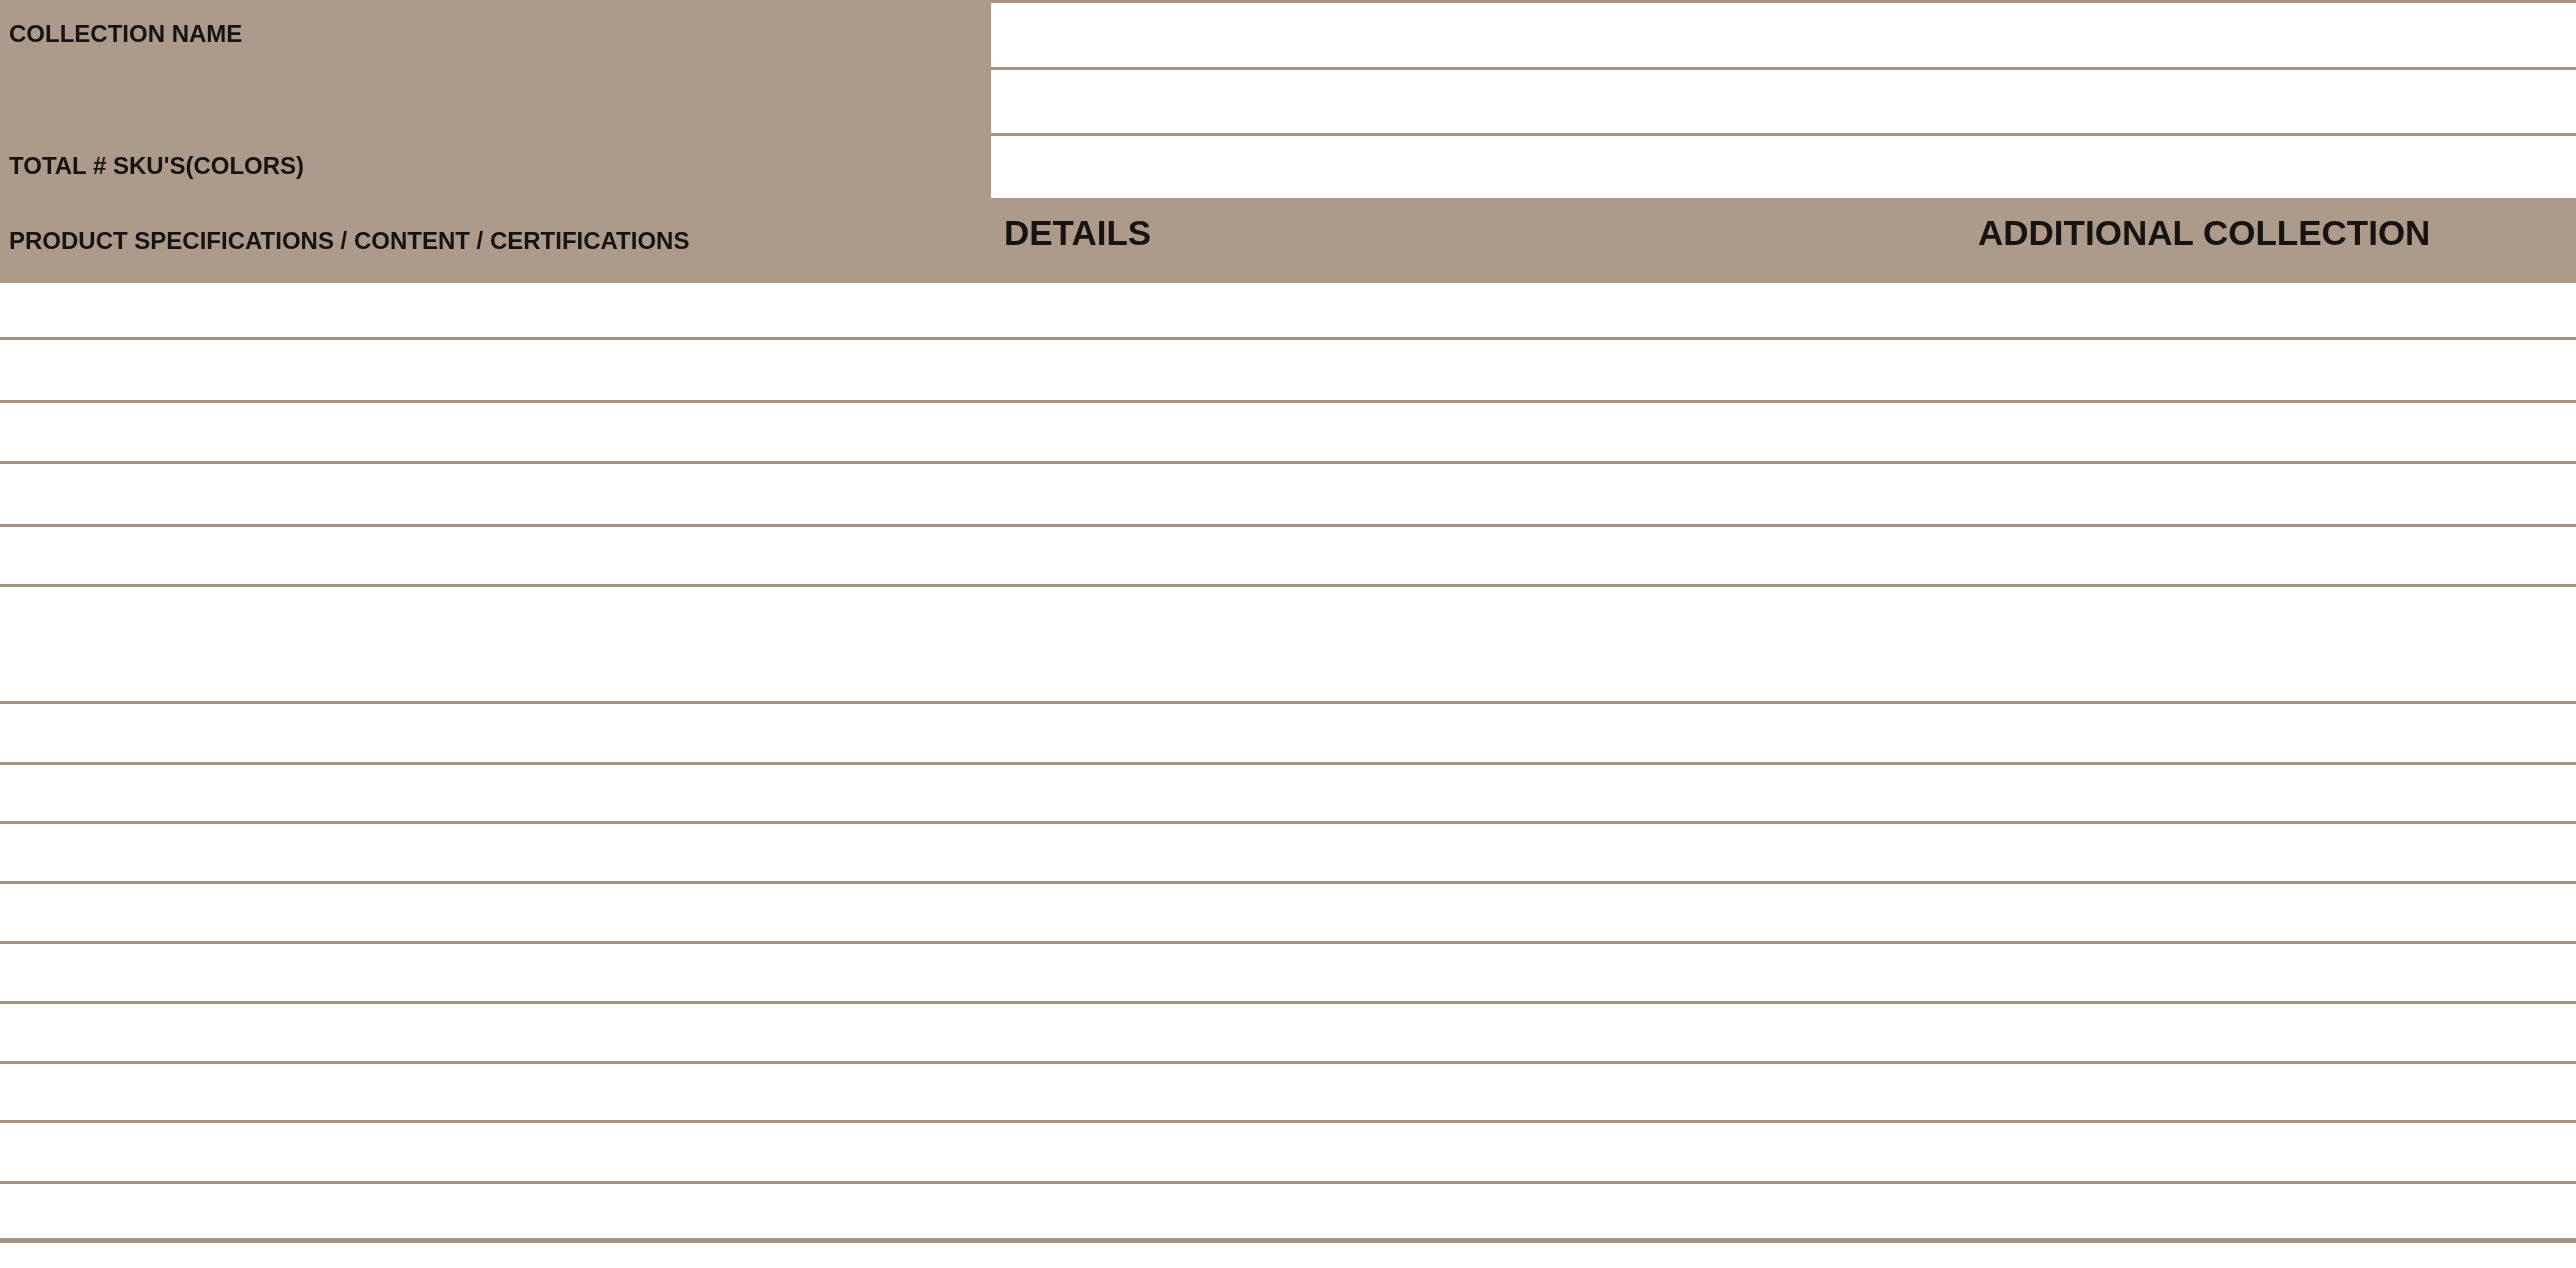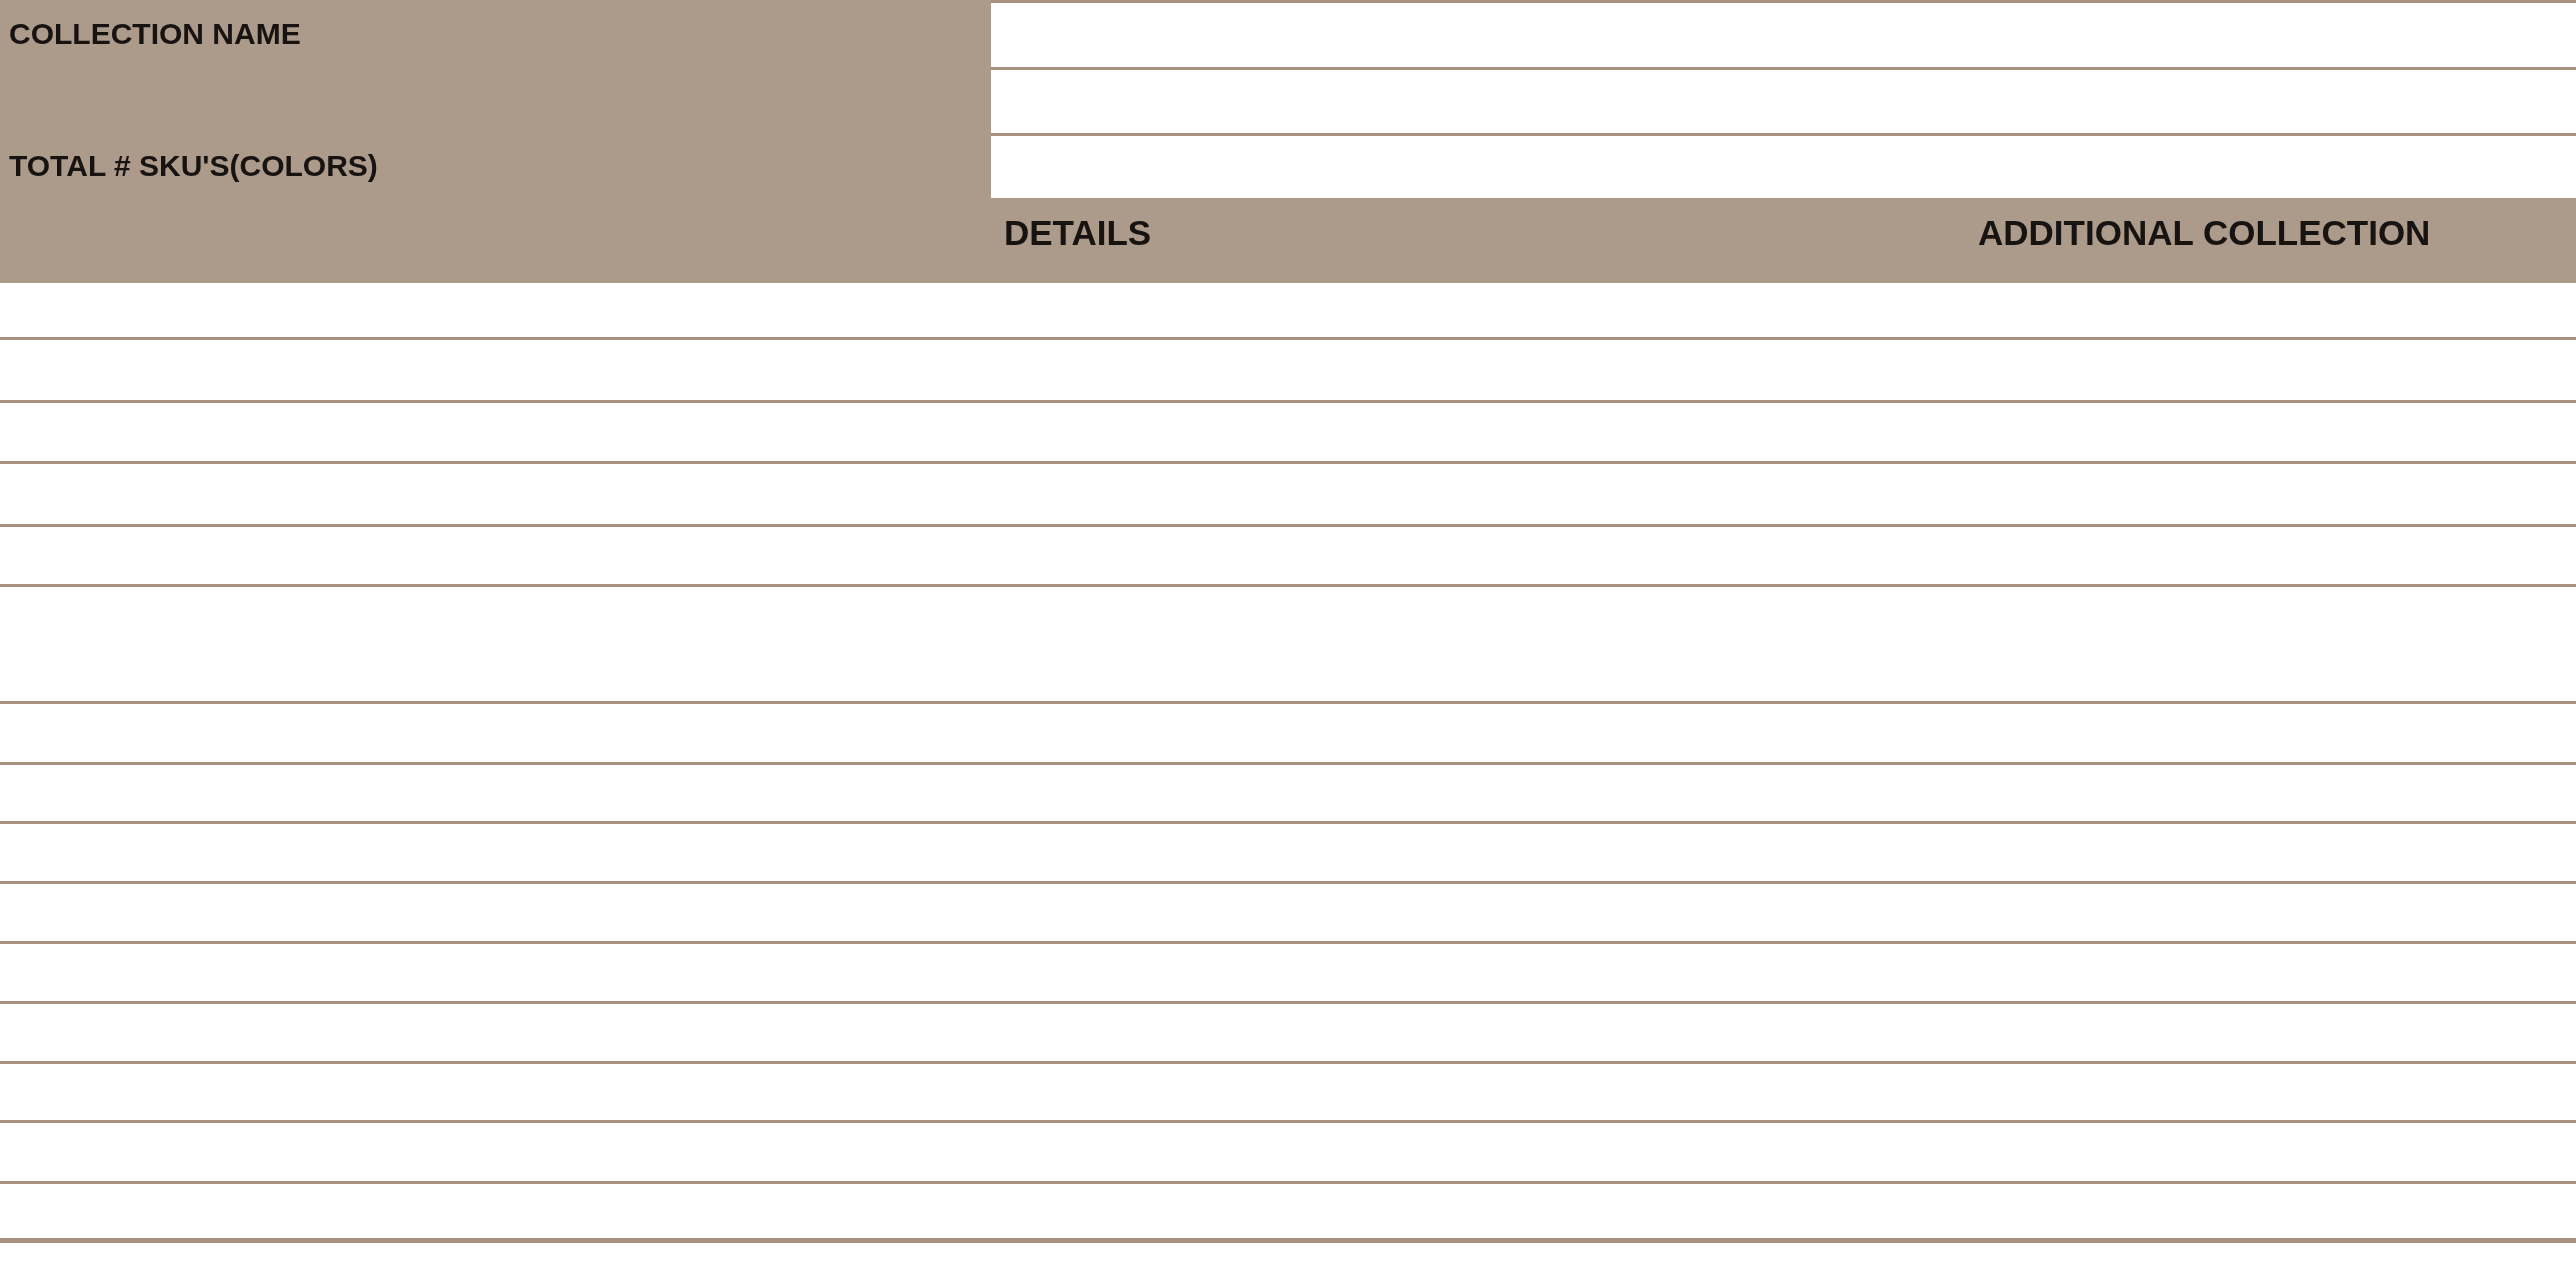--- a/index.html
+++ b/index.html
@@ -21,21 +21,21 @@
   }
   .tan-block{position:absolute;background:var(--tan);}
   .label-cell{
     position:absolute;
     left:0;
     width:896px;
     display:flex;
     align-items:center;
     padding-left:9px;
     box-sizing:border-box;
-    font-size:30px;
+    font-size:24px;
     letter-spacing:0px;
     white-space:nowrap;
   }
   .value-cell{
     position:absolute;
     left:991px;
     width:1585px;
     background:#fff;
     box-sizing:border-box;
   }
@@ -79,20 +79,21 @@
 
   <div class="tan-block" style="left:991px;top:198px;width:1585px;height:85px;"></div>
 
   <div class="value-cell v1"></div>
   <div class="value-cell v2"></div>
   <div class="value-cell v3"></div>
 
   <div class="label-cell" style="top:0;height:68px;">COLLECTION NAME</div>
   <div class="label-cell" style="top:133px;height:65px;">TOTAL # SKU'S(COLORS)</div>
 
+  <div class="label-cell" style="top:198px;height:85px;">PRODUCT SPECIFICATIONS / CONTENT / CERTIFICATIONS</div>
   <div class="header-text details">DETAILS</div>
   <div class="header-text addinfo">ADDITIONAL COLLECTION</div>
 
   <div id="table-body">
       <div class="body-row ruled" style="top: 283px; height: 57px;"></div>
       <div class="body-row ruled" style="top: 340px; height: 63px;"></div>
       <div class="body-row ruled" style="top: 402px; height: 62px;"></div>
       <div class="body-row ruled" style="top: 464px; height: 63px;"></div>
       <div class="body-row ruled" style="top: 527px; height: 60px;"></div>
       <div class="body-row ruled" style="top: 586px; height: 118px;"></div>

